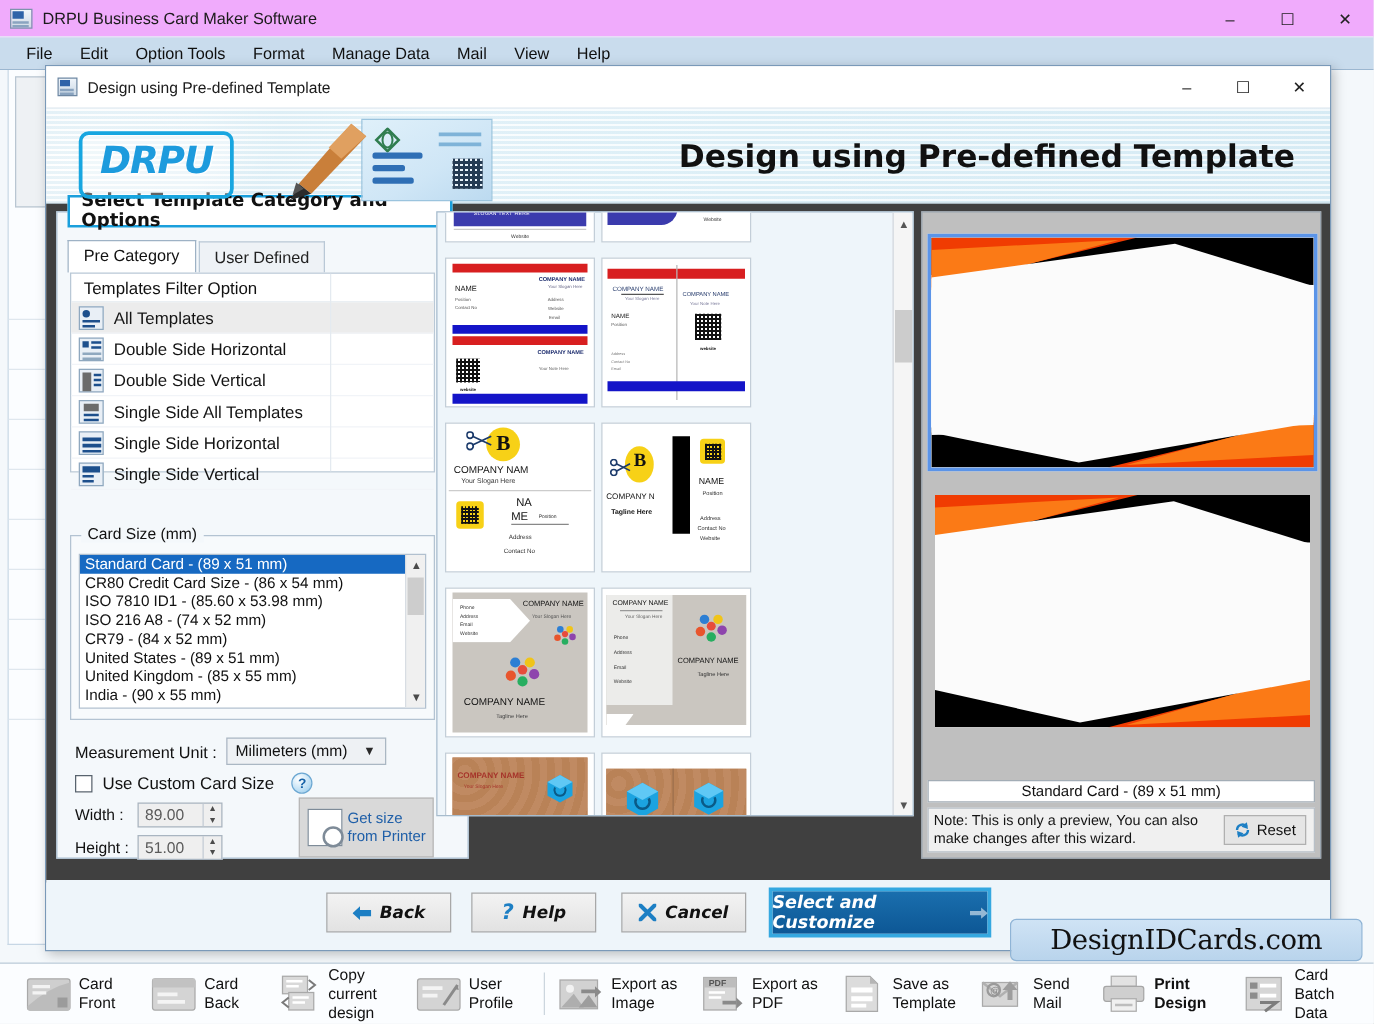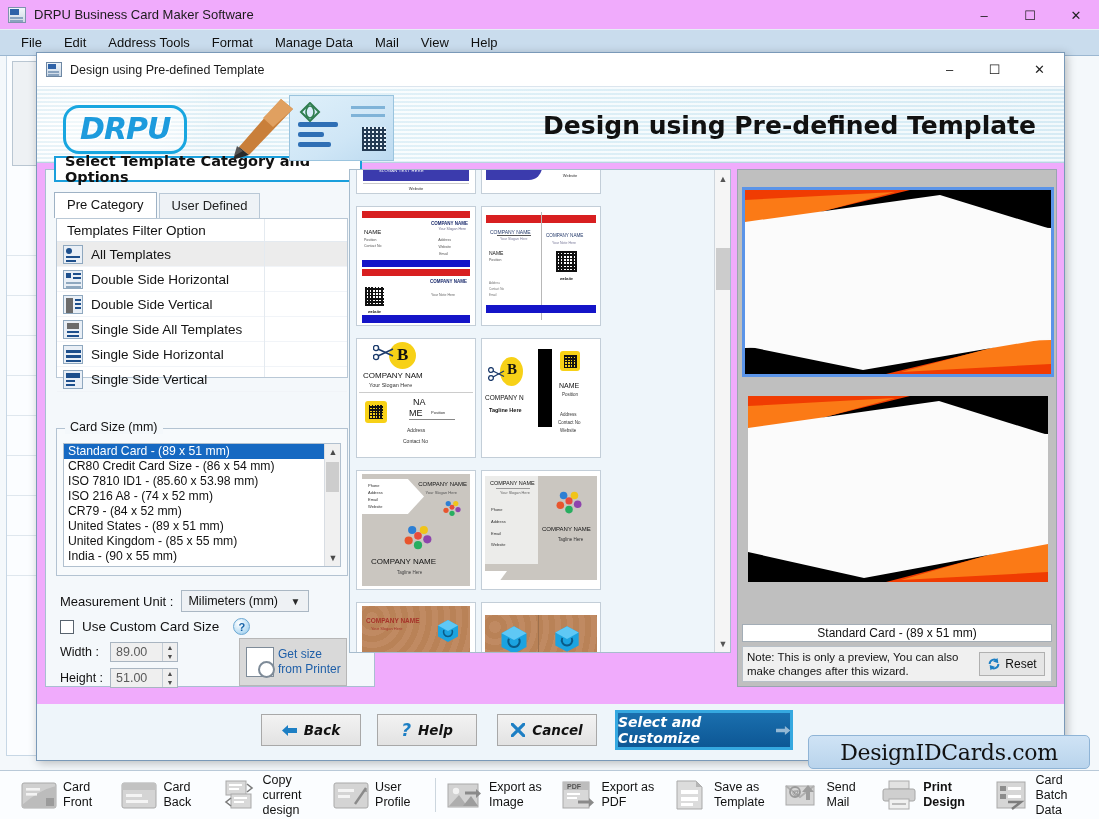--- a/index.html
+++ b/index.html
@@ -131,23 +131,23 @@
     background: repeating-linear-gradient(180deg, rgba(255,255,255,.55) 0 2px, rgba(186,220,235,.30) 2px 4px);
     pointer-events: none;
   }
   .banner-swoosh {
     position:absolute; left:-20px; top:-30px; width:210px; height:150px;
     background: radial-gradient(ellipse at 20% 40%, #ffffff 0%, rgba(255,255,255,.65) 45%, rgba(255,255,255,0) 72%);
     transform: rotate(-12deg);
   }
   .drpu-logo {
     position:absolute; left: 26px; top: 18px; z-index: 3;
-    padding: 3px 14px 5px 14px;
+    padding: 3px 14px 10px 14px;
     border: 3px solid #18a6e0;
-    border-radius: 16px;
+    border-radius: 8px;
     background: rgba(255,255,255,.35);
   }
   .drpu-logo span {
     font-family: "DejaVu Sans", sans-serif;
     font-size: 30px; font-weight: bold; font-style: italic;
     color: #1d9bdd; letter-spacing: -1px;
     text-shadow: 1px 1px 0 #ffffff;
   }
   .brush {
     position:absolute; left: 186px; top: 10px; width: 74px; height: 64px; z-index:4;
@@ -169,21 +169,21 @@
       repeating-linear-gradient(0deg, #243b53 0 2px, transparent 2px 4px);
     background-color: #e9f3fa;
   }
   .banner-title {
     position:absolute; right: 28px; top: 50%; transform: translateY(-50%); z-index:3;
     font-family: "DejaVu Sans", sans-serif;
     font-size: 25px; font-weight: bold; color: #111;
   }
 
   
-  .dlg-content { position: relative; height: 543px; background: #f0abfc; }
+  .dlg-content { position: relative; height: 543px; background: #404040; }
 
   
   .group-cat {
     position:absolute; left: 8px; top: 6px; width: 330px; height: 518px;
     border: 1px solid #a9bed1; background: #f4f8fb;
   }
   .group-cat-legend {
     position:absolute; left: 8px; top: -14px; width: 308px; height: 26px;
     background: #ffffff; border: 2px solid #1a9fdc;
     display:flex; align-items:center; padding-left: 9px;
@@ -397,21 +397,21 @@
     <div class="win-controls">
       <div class="win-btn">–</div>
       <div class="win-btn">☐</div>
       <div class="win-btn close">✕</div>
     </div>
   </div>
 
   <div class="menubar">
     <div class="menu-item">File</div>
     <div class="menu-item">Edit</div>
-    <div class="menu-item">Address Tools</div>
+    <div class="menu-item">Option Tools</div>
     <div class="menu-item">Format</div>
     <div class="menu-item">Manage Data</div>
     <div class="menu-item">Mail</div>
     <div class="menu-item">View</div>
     <div class="menu-item">Help</div>
   </div>
 
   <div class="main-body">
     <div class="left-rail">
       <div class="rail-userbox">

